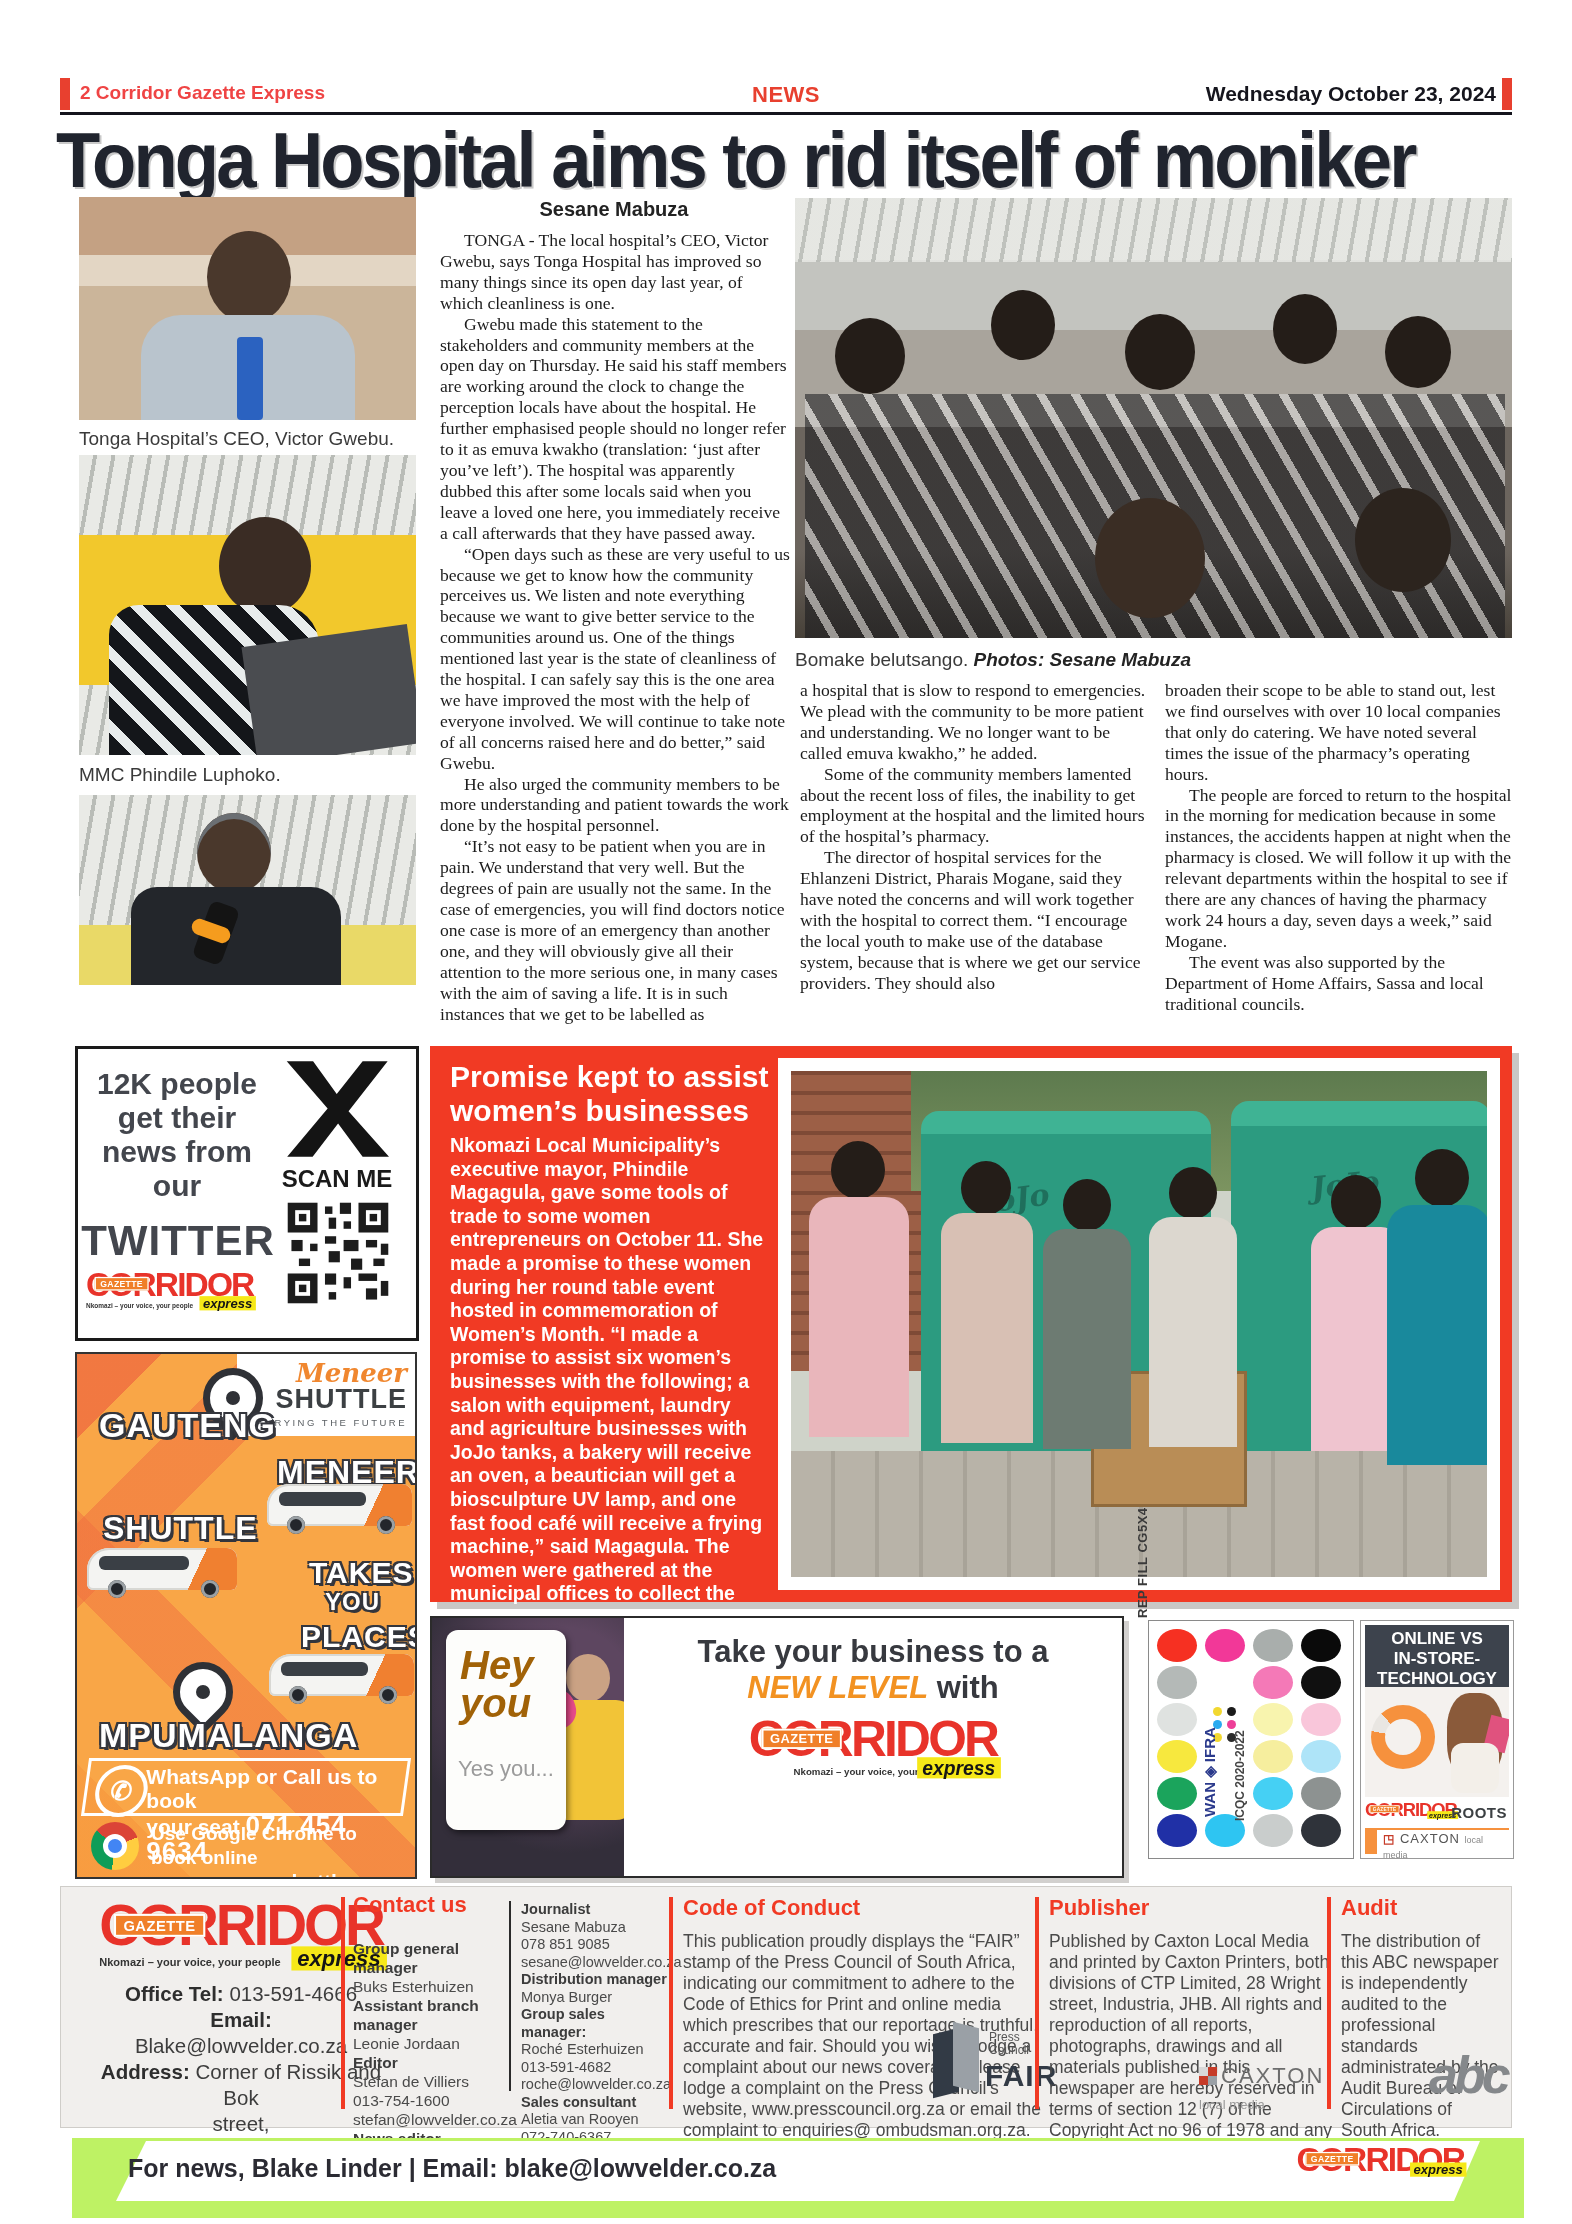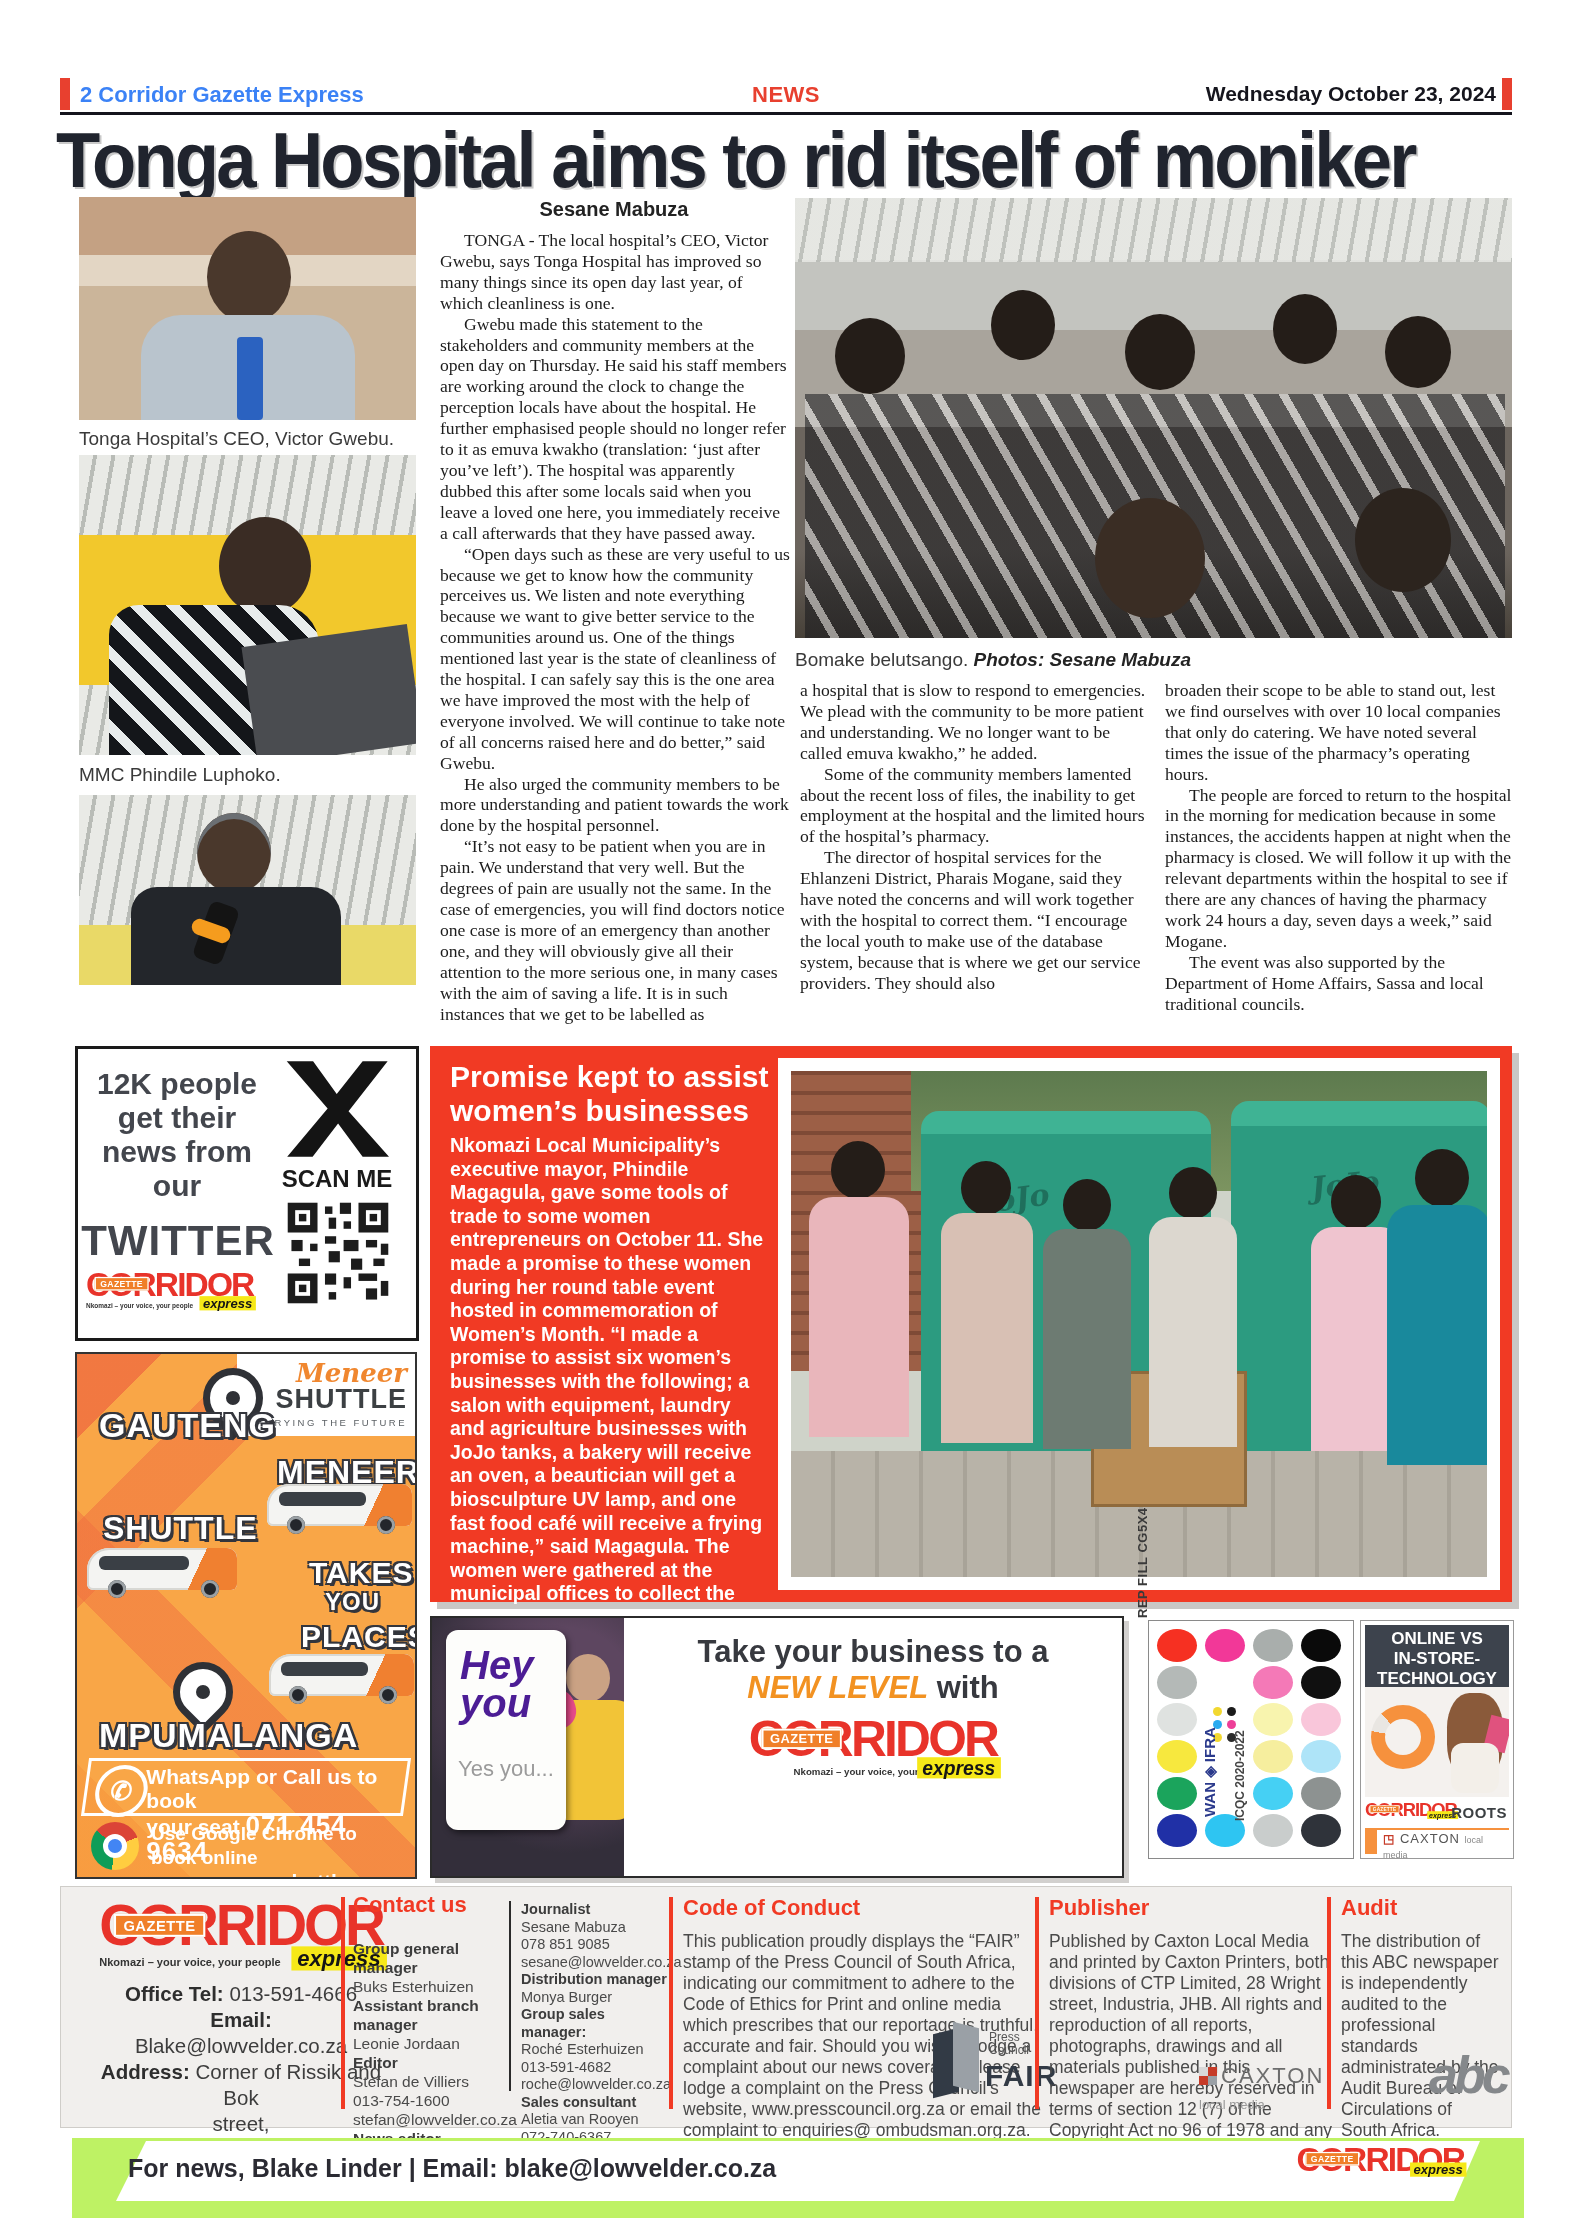--- a/index.html
+++ b/index.html
@@ -2,21 +2,21 @@
 <html><head>
 <meta charset="utf-8">
 <style>
   html,body{margin:0;padding:0;background:#ffffff;}
   .page{position:relative;width:1572px;height:2224px;background:#fff;overflow:hidden;
         font-family:"Liberation Sans",sans-serif;color:#222;}
   .abs{position:absolute;}
 
   
   .hdr-sq{position:absolute;width:10px;height:32px;background:#e8402f;}
-  .hdr-edition{position:absolute;left:80px;top:82px;font-size:22px;font-weight:700;color:#3b82f6;}
+  .hdr-edition{position:absolute;left:80px;top:82px;font-size:19px;font-weight:700;color:#ef4444;}
   .hdr-news{position:absolute;left:0;right:0;top:82px;text-align:center;font-size:22px;font-weight:700;color:#e8402f;letter-spacing:.5px;}
   .hdr-date{position:absolute;right:76px;top:82px;font-size:21px;font-weight:700;color:#15151d;}
   .hdr-rule{position:absolute;left:60px;top:112px;width:1452px;height:3px;background:#14141c;}
 
   
   .headline{position:absolute;left:56px;top:116px;width:1520px;font-size:77px;font-weight:700;
             color:#20242e;letter-spacing:-3px;transform:scaleX(.94);transform-origin:left top;
             white-space:nowrap;text-shadow:2px 2px 0 #c9c9c9;}
 
   
@@ -88,21 +88,21 @@
   .pr-frame{position:absolute;left:348px;top:12px;width:722px;height:532px;background:#fff;}
   .pr-photo{position:absolute;left:13px;top:13px;right:13px;bottom:13px;background:#cfd3c9;overflow:hidden;}
   .tank{position:absolute;background:linear-gradient(180deg,#3fb394 0 6%,#2c9b80 6% 100%);border-radius:18px 18px 10px 10px;}
   .jojo{position:absolute;font-family:"DejaVu Serif",serif;font-style:italic;font-weight:700;color:#1f6f5c;font-size:30px;}
 
   
   .nlad{position:absolute;left:430px;top:1616px;width:690px;height:258px;background:#fff;border:2px solid #2b2b2b;box-shadow:5px 5px 0 #d2d0ce;}
   .nl-img{position:absolute;left:0;top:0;width:192px;height:100%;overflow:hidden;
           background:radial-gradient(circle at 70% 30%,#5d4660 0 30%,#332e3a 70%);}
   .nl-card{position:absolute;left:14px;top:12px;width:120px;height:200px;background:#fdfdfb;border-radius:12px;box-shadow:2px 3px 6px rgba(0,0,0,.5);}
-  .nl-hey{margin:16px 0 0 14px;font-size:40px;line-height:38px;font-weight:800;color:#4c1d95;font-style:italic;}
+  .nl-hey{margin:16px 0 0 14px;font-size:40px;line-height:38px;font-weight:800;color:#a16207;font-style:italic;}
   .nl-yes{margin:34px 0 0 12px;font-size:22px;color:#9b9b9b;}
   .nl-man{position:absolute;right:-26px;top:30px;width:110px;height:230px;}
   .nl-head{position:absolute;left:26px;top:6px;width:44px;height:48px;border-radius:50%;background:#caa284;}
   .nl-sweater{position:absolute;left:4px;top:52px;width:92px;height:120px;border-radius:20px;background:#f2c437;}
   .nl-mega{position:absolute;left:-18px;top:44px;width:54px;height:40px;background:#e84b8b;border-radius:6px 18px 18px 6px;transform:rotate(-18deg);}
   .nl-right{position:absolute;left:192px;top:0;right:0;height:100%;}
   .nl-l1{margin-top:16px;text-align:center;font-size:31px;font-weight:800;color:#37393f;}
   .nl-l2{text-align:center;font-size:31px;font-weight:800;color:#37393f;}
   .nl-accent{color:#f29222;font-style:italic;}
   .nl-band{position:absolute;left:0;right:0;bottom:0;height:104px;background:#f6913d;color:#fff;text-align:center;}

